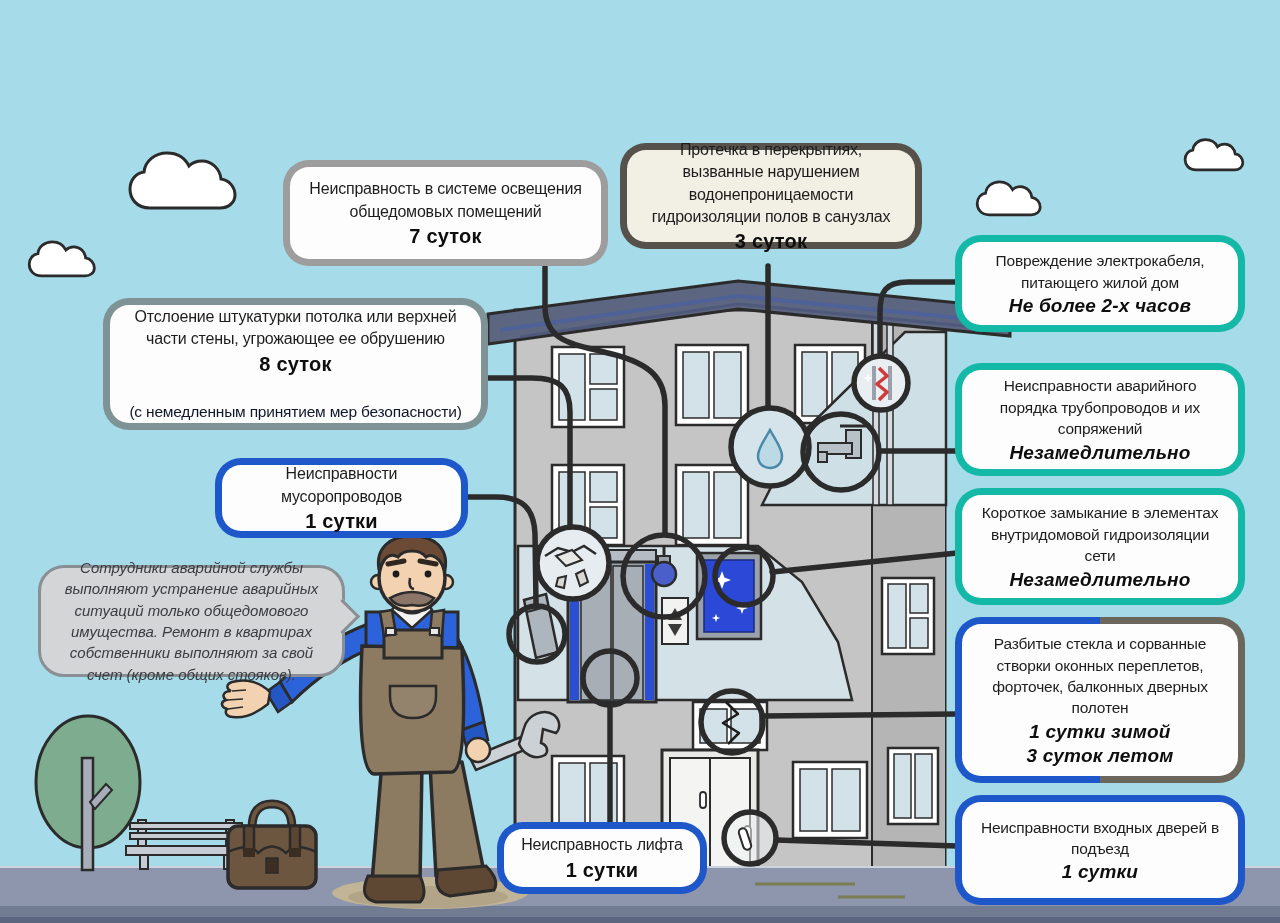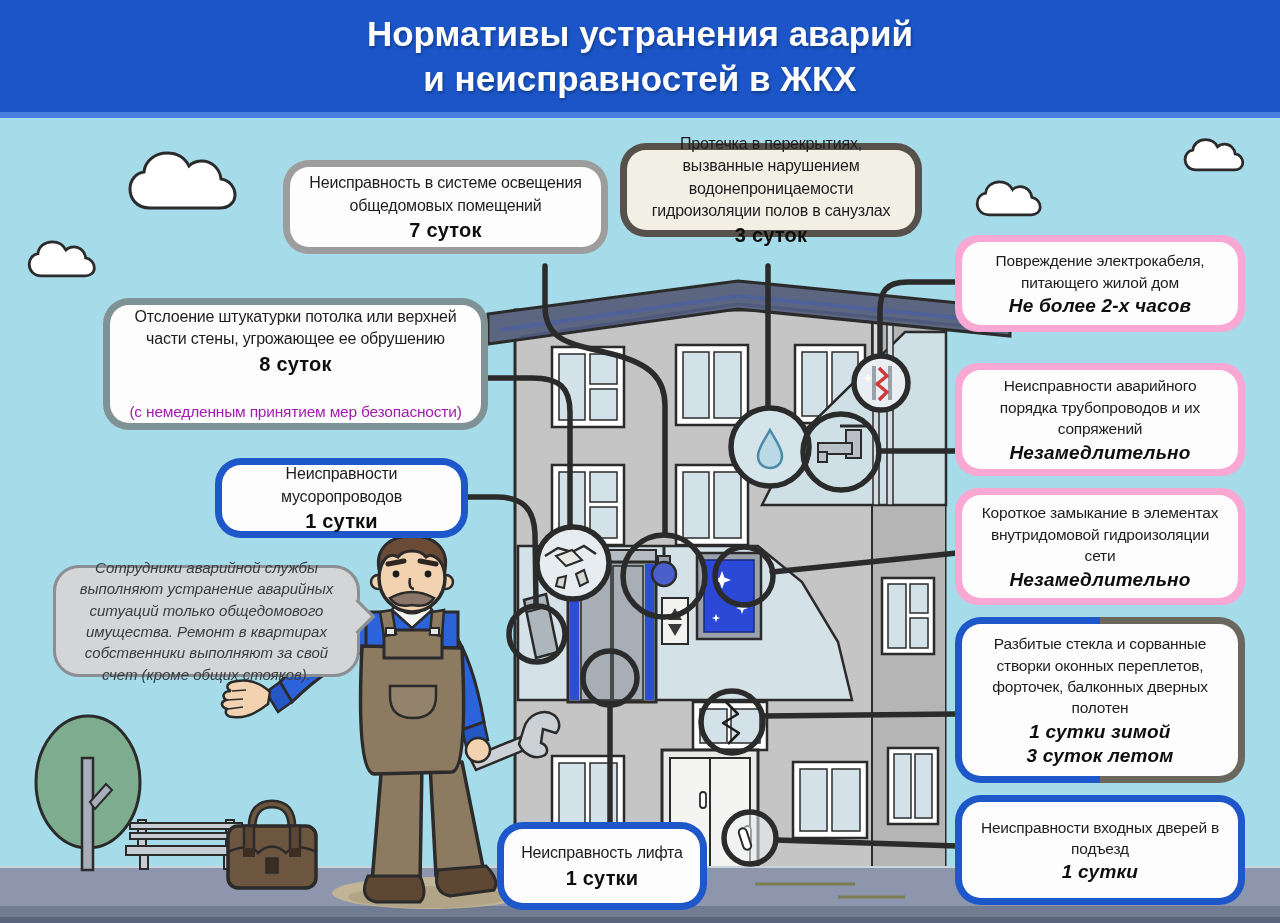--- a/index.html
+++ b/index.html
@@ -11,29 +11,29 @@
           justify-content:center;align-items:center;color:#ffffff;font-weight:bold;
           font-size:35px;line-height:1.3;text-shadow:1px 2px 3px rgba(0,0,0,.3);}
   
   .scene{position:absolute;left:0;top:0;}
   
   .co{position:absolute;box-sizing:border-box;padding:7px;border-radius:26px;}
   .co-inner{height:100%;width:100%;box-sizing:border-box;background:#fdfdfd;border-radius:19px;
             display:flex;flex-direction:column;justify-content:center;align-items:center;
             gap:2px;padding:6px 12px;text-align:center;}
   .co-text{font-size:16px;line-height:1.38;color:#1d1d1d;letter-spacing:-0.2px;}
-  .co-note{font-size:15.5px;line-height:1.3;color:#a21caf;letter-spacing:-0.2px;margin-top:24px;}
+  .co-note{font-size:15.5px;line-height:1.3;color:#0f172a;letter-spacing:-0.2px;margin-top:24px;}
   .co-value{font-size:20px;font-weight:bold;color:#0e0e0e;letter-spacing:.2px;}
   .right .co-text{font-size:15.5px;}
   .right .co-value{font-size:19px;font-style:italic;}
   .b-gray {background:#9d9d9d;}
   .b-taupe{background:#56524b;}
   .b-teal {background:#7f9296;}
   .b-blue {background:#1d57c9;}
-  .b-red  {background:#f9a8d4;border-radius:23px;}
+  .b-red  {background:#14b8a6;}
   .b-split{background:linear-gradient(90deg,#1d57c9 0 50%,#6b675c 50% 100%);}
   .cream .co-inner{background:#f2efe5;}
   
   .bubble{position:absolute;box-sizing:border-box;background:#d3d5d7;border:3px solid #8a8f94;
           border-radius:26px;display:flex;align-items:center;justify-content:center;
           padding:8px 14px;font-style:italic;font-size:15px;line-height:1.42;color:#3a3c40;
           text-align:center;}
   .bubble-tail{position:absolute;right:-13px;top:36px;width:22px;height:22px;background:#d3d5d7;
           border-right:3px solid #8a8f94;border-top:3px solid #8a8f94;transform:rotate(45deg);}
 </style>
@@ -324,33 +324,29 @@
         <circle cx="732" cy="722" r="31" fill="none"></circle>
         <path d="M726 702 L738 714 L723 723 L739 733 L728 744" fill="none" stroke="#1c1c1c" stroke-width="2.5" stroke-linejoin="round"></path>
       </g>
       <g>
         <circle cx="750" cy="838" r="26" fill="#eef1f2" fill-opacity="0.55"></circle>
         <rect x="741" y="828" width="8" height="22" rx="4" transform="rotate(-18 745 839)" fill="#ffffff" stroke="#2b2b2b" stroke-width="2"></rect>
       </g>
     </g>
   </svg>
 
-  <div class="header">
-    <div>Нормативы устранения аварий</div>
-    <div>и неисправностей в ЖКХ</div>
-  </div>
-
-  <div class="co b-gray" style="left:283px;top:160px;width:325px;height:94px;">
+
+  <div class="co b-gray" style="left:283px;top:160px;width:325px;height:106px;">
     <div class="co-inner">
       <div class="co-text">Неисправность в системе освещения общедомовых помещений</div>
       <div class="co-value">7 суток</div>
     </div>
   </div>
 
-  <div class="co b-taupe cream" style="left:620px;top:143px;width:302px;height:94px;">
+  <div class="co b-taupe cream" style="left:620px;top:143px;width:302px;height:106px;">
     <div class="co-inner">
       <div class="co-text">Протечка в перекрытиях, вызванные нарушением водонепроницаемости гидроизоляции полов в санузлах</div>
       <div class="co-value">3 суток</div>
     </div>
   </div>
 
   <div class="co b-teal" style="left:103px;top:298px;width:385px;height:132px;">
     <div class="co-inner">
       <div class="co-text">Отслоение штукатурки потолка или верхней части стены, угрожающее ее обрушению</div>
       <div class="co-value">8 суток</div>
@@ -358,21 +354,21 @@
     </div>
   </div>
 
   <div class="co b-blue" style="left:215px;top:458px;width:253px;height:80px;">
     <div class="co-inner">
       <div class="co-text">Неисправности мусоропроводов</div>
       <div class="co-value">1 сутки</div>
     </div>
   </div>
 
-  <div class="bubble" style="left:53px;top:565px;width:307px;height:112px;">
+  <div class="bubble" style="left:38px;top:565px;width:307px;height:112px;">
     <span>Сотрудники аварийной службы выполняют устранение аварийных ситуаций только общедомового имущества. Ремонт в квартирах собственники выполняют за свой счет (кроме общих стояков).</span>
     <span class="bubble-tail"></span>
   </div>
 
   <div class="co b-red right" style="left:955px;top:235px;width:290px;height:97px;">
     <div class="co-inner">
       <div class="co-text">Повреждение электрокабеля, питающего жилой дом</div>
       <div class="co-value">Не более 2-х часов</div>
     </div>
   </div>
@@ -399,20 +395,20 @@
     </div>
   </div>
 
   <div class="co b-blue right" style="left:955px;top:795px;width:290px;height:110px;">
     <div class="co-inner">
       <div class="co-text">Неисправности входных дверей в подъезд</div>
       <div class="co-value">1 сутки</div>
     </div>
   </div>
 
-  <div class="co b-blue" style="left:497px;top:822px;width:210px;height:88px;">
+  <div class="co b-blue" style="left:497px;top:822px;width:210px;height:72px;">
     <div class="co-inner">
       <div class="co-text">Неисправность лифта</div>
       <div class="co-value">1 сутки</div>
     </div>
   </div>
 
 </div>
 
 </body></html>

